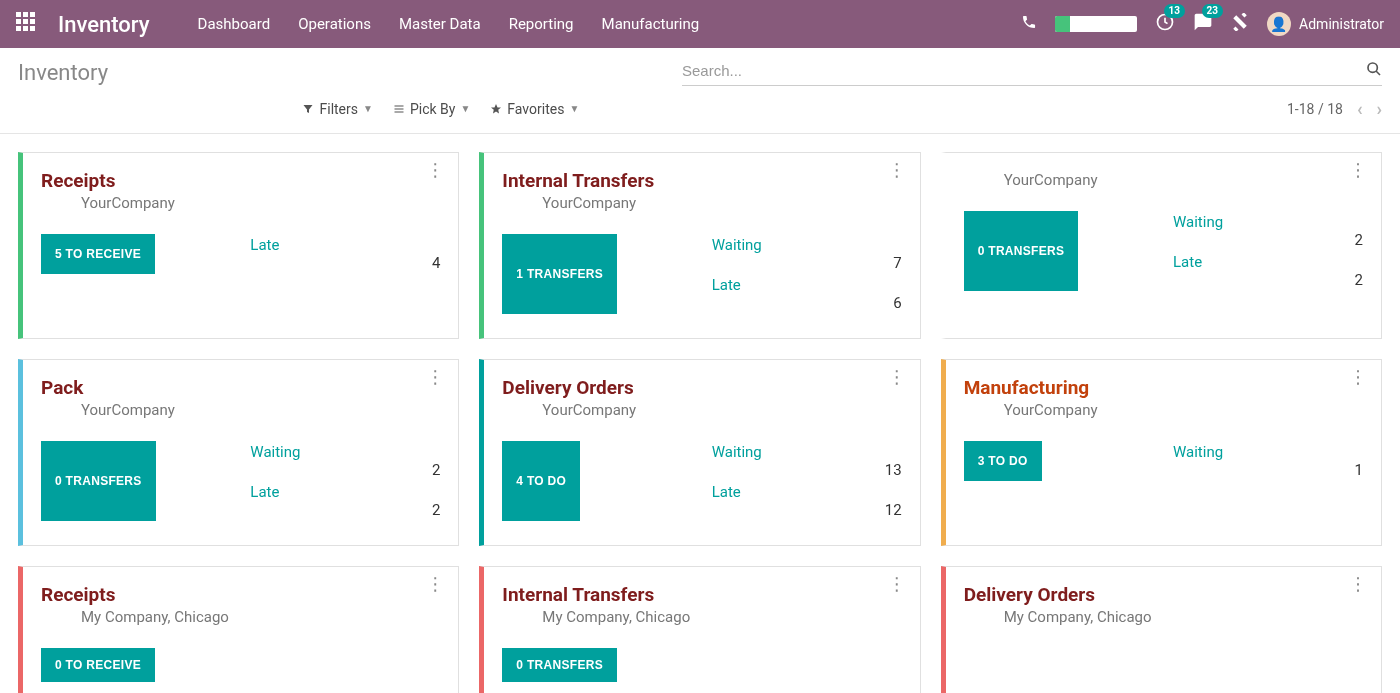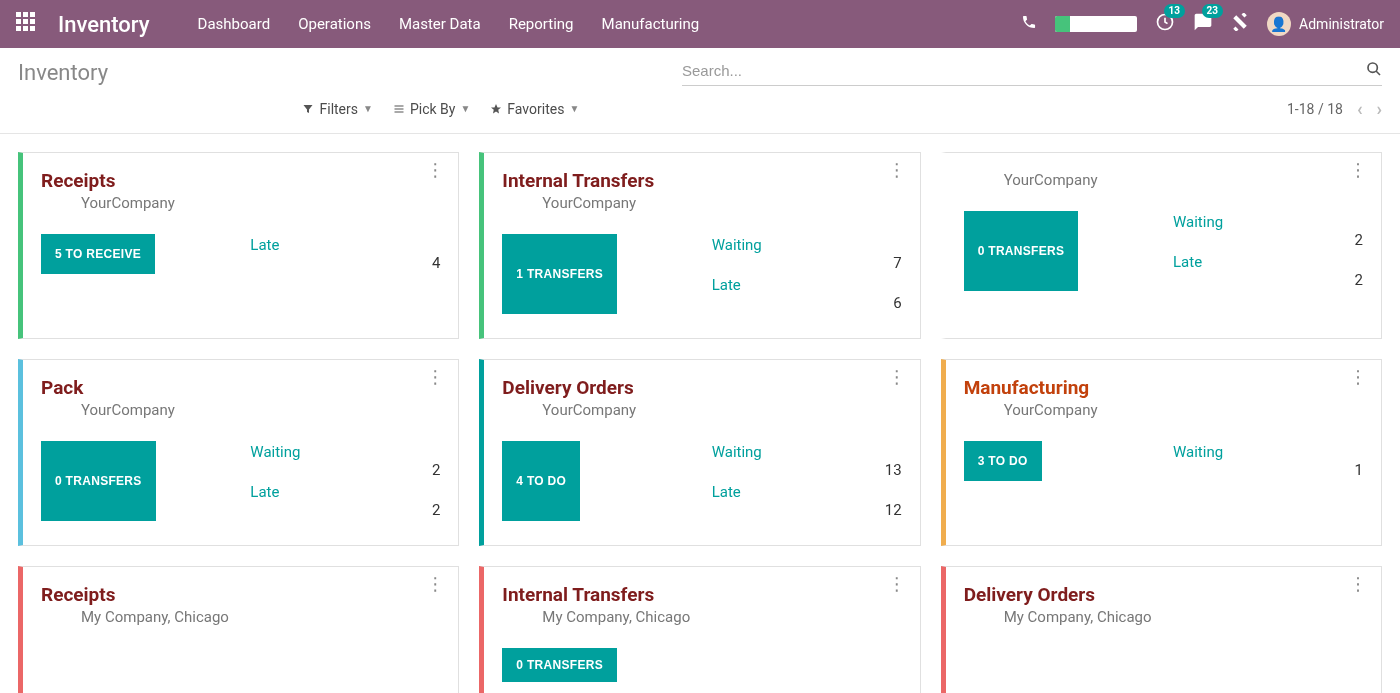--- a/index.html
+++ b/index.html
@@ -253,20 +253,24 @@
       <span>Waiting</span>
       <span>1</span>
     </div>
         </div>
     </div>
     </div>
     <div class="card red">
     <div class="card-menu">⋮</div>
     <div class="card-title">Receipts</div>
     <div class="card-sub">My Company, Chicago</div>
+    <div class="card-body">
+      <button class="btn-primary">0 TO RECEIVE</button>
+      <div class="stats"></div>
+    </div>
     </div>
     <div class="card red">
     <div class="card-menu">⋮</div>
     <div class="card-title">Internal Transfers</div>
     <div class="card-sub">My Company, Chicago</div>
     <div class="card-body">
       <button class="btn-primary">0 TRANSFERS</button>
       <div class="stats"></div>
     </div>
     </div>

